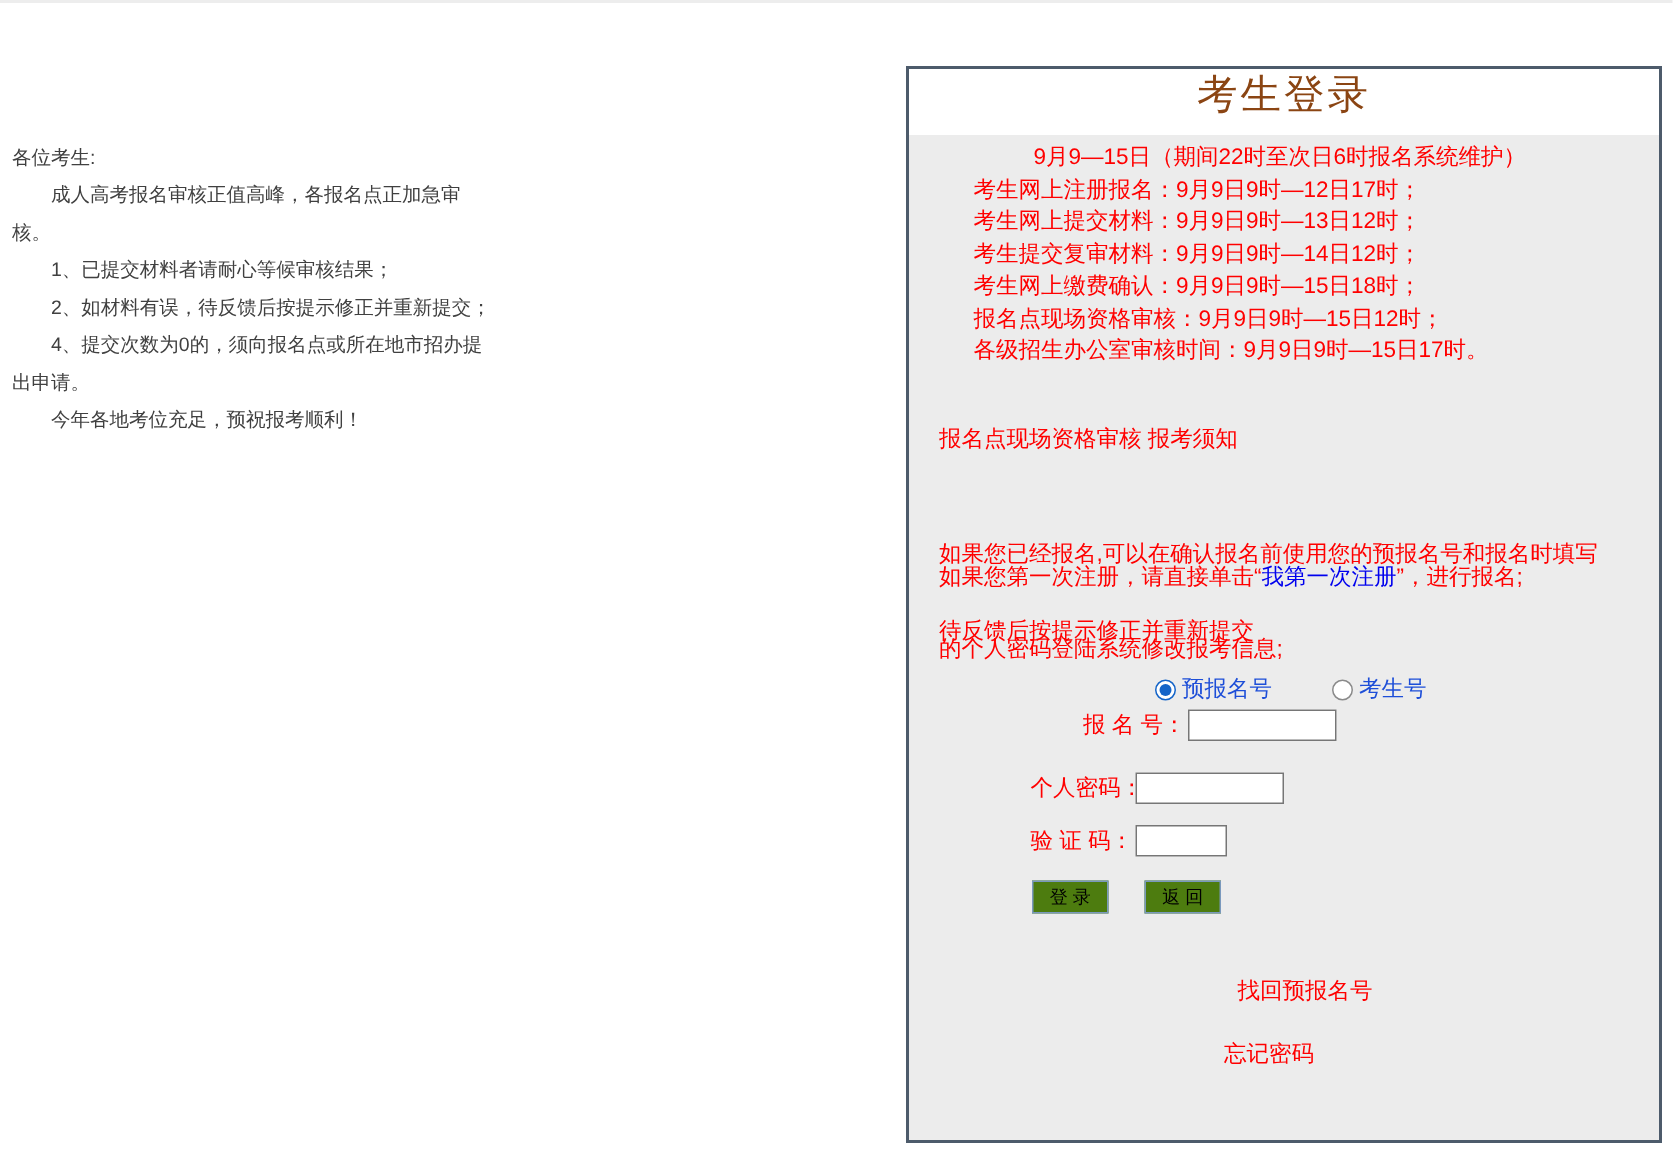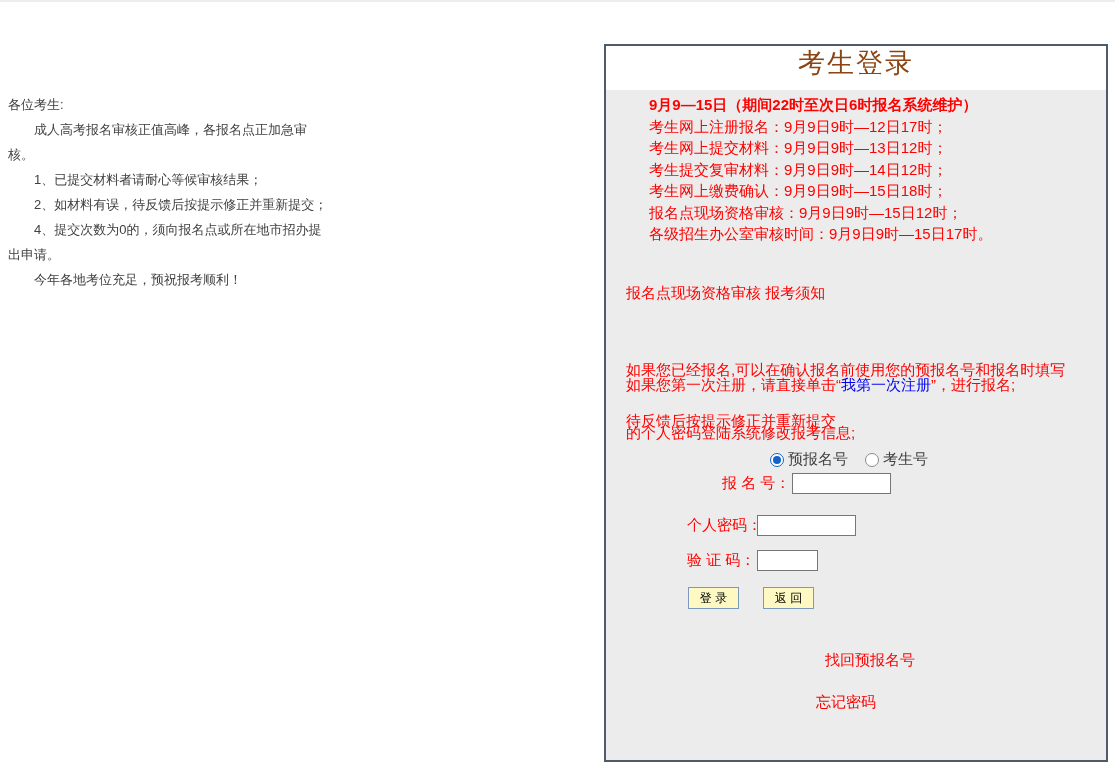--- a/index.html
+++ b/index.html
@@ -37,41 +37,41 @@
     letter-spacing: 2px;
     color: #8B4513;
   }
 
   .schedule {
     position: absolute; left: 43px; top: 48px;
     color: #FF0000; font-size: 15px; line-height: 21.5px;
   }
   .schedule .sline { white-space: pre; }
   .schedule .sline.first { margin-bottom: 3px; }
-  .schedule .sline.bold { font-weight: bold; }
+  .schedule .sline.bold { font-weight: normal; margin-left: 40px; }
 
   .para {
     position: absolute; left: 20px;
     color: #FF0000; font-size: 15px; line-height: 21px;
     white-space: pre;
   }
   .para .pline { white-space: pre; }
   .para-read     { top: 236px; }
   .para-already  { top: 271px; }
   .para-first    { top: 328px; }
   .para-captcha  { top: 364px; }
 
   .red-link  { color: #FF0000; text-decoration: none; cursor: pointer; }
   .blue-link { color: #0000EE; text-decoration: none; cursor: pointer; }
 
   
   .radio-row {
     position: absolute; left: 164px; top: 404px;
-    display: flex; gap: 17px; align-items: center;
-    color: #404040; font-size: 15px;
+    display: flex; gap: 40px; align-items: center;
+    color: #1d4ed8; font-size: 15px;
   }
   .radio-group { display: flex; align-items: center; cursor: pointer; }
   .radio-circle {
     display: inline-block; box-sizing: border-box;
     width: 14px; height: 14px; border-radius: 50%;
     background: #ffffff; border: 1px solid #8a8a8a;
     position: relative; margin-right: 4px; flex: 0 0 auto;
   }
   .radio-circle.checked { border-color: #1464C8; }
   .radio-circle.checked::after {
@@ -98,21 +98,21 @@
     font-size: 14px; padding: 0 3px;
     outline: none;
   }
   .text-input.small { width: 61px; }
 
   
   .btn-row { position: absolute; left: 82px; top: 541px; display: flex; }
   .btn {
     box-sizing: border-box;
     min-width: 51px; height: 22px;
-    background: #fef9c3;
+    background: #4d7c0f;
     border: 1px solid #7A99BD;
     color: #000000; font-size: 12px;
     font-family: "Liberation Sans", "DejaVu Sans", sans-serif;
     line-height: 19px; padding: 0 8px;
     cursor: pointer; white-space: pre;
   }
   .btn-back { margin-left: 24px; }
 
   
   .center-link {

